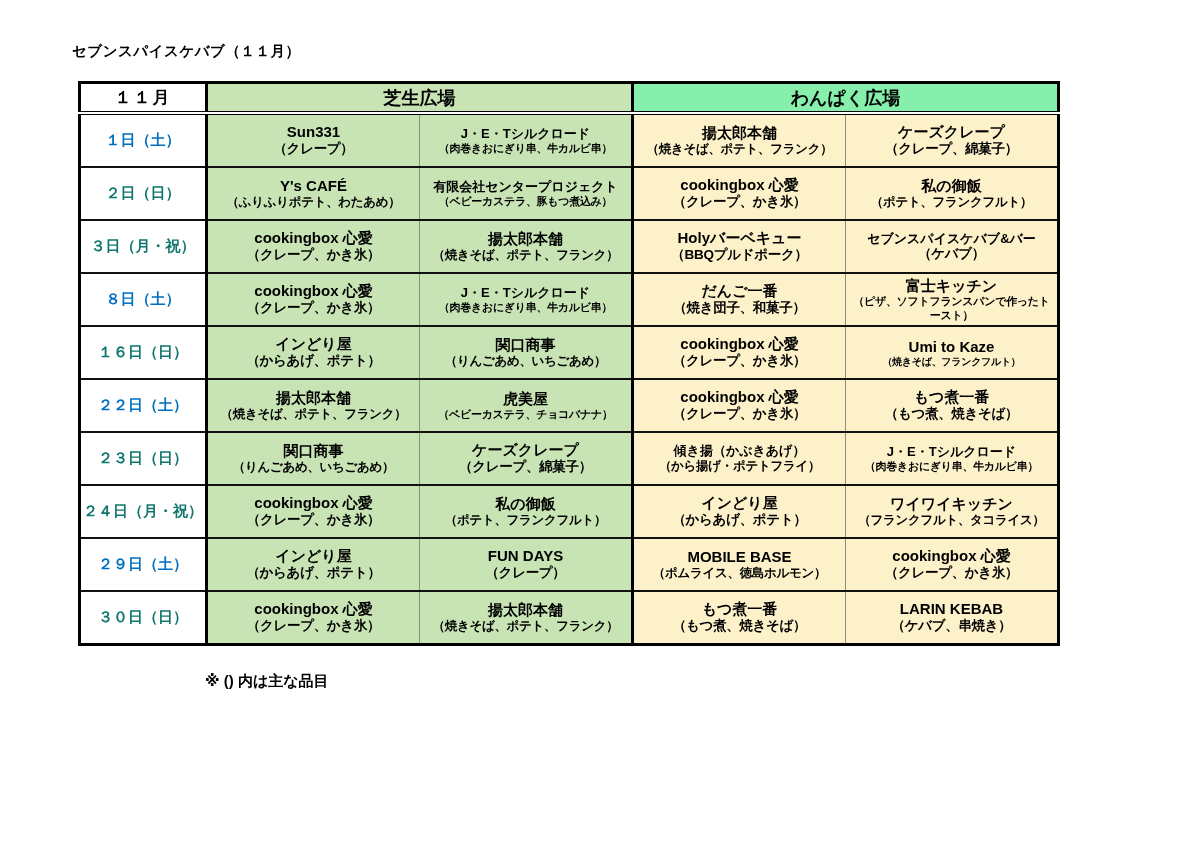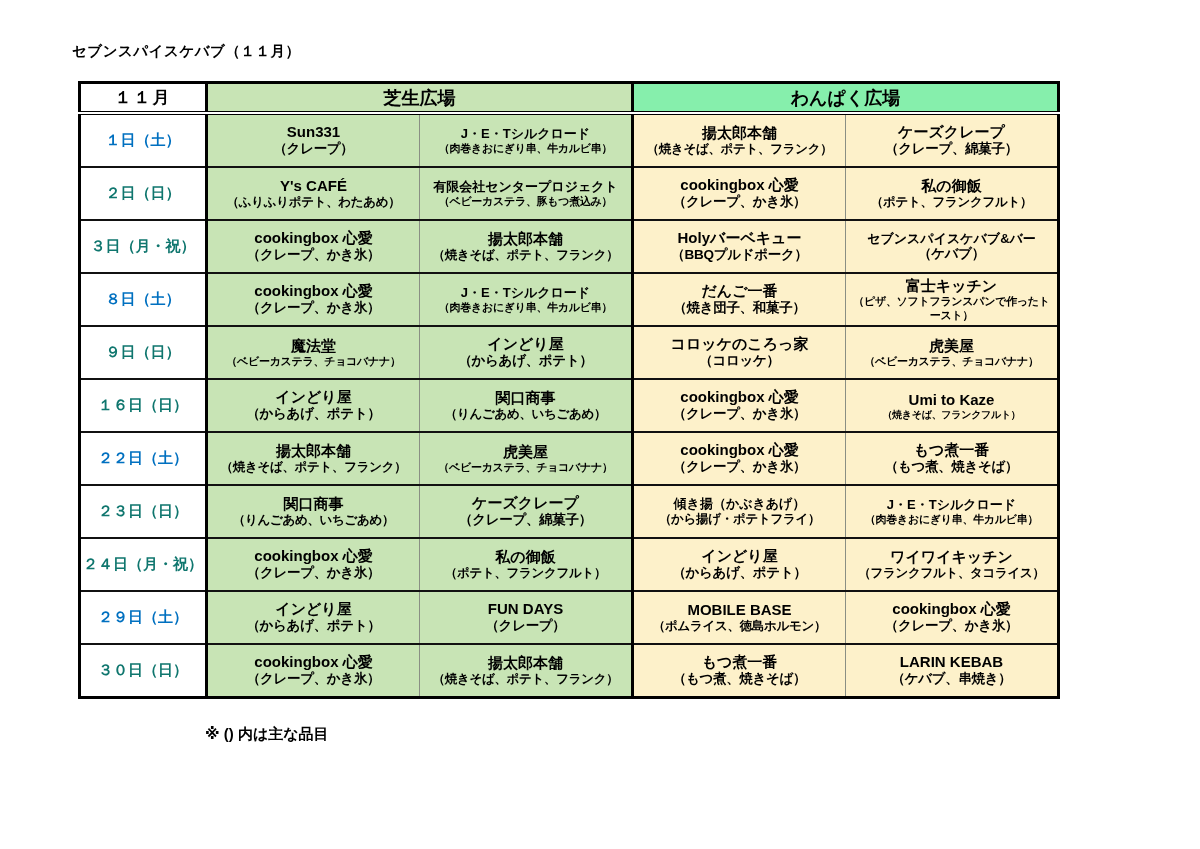--- a/index.html
+++ b/index.html
@@ -171,147 +171,128 @@
           <td class="vendor cream c2">
             <div class="vname" style="font-size: 15px;">だんご一番</div>
             <div class="vitems" style="font-size: 13.5px;">（焼き団子、和菓子）</div>
           </td>
           <td class="vendor cream c3">
             <div class="vname" style="font-size: 15px;">富士キッチン</div>
             <div class="vitems" style="font-size: 11px;">（ピザ、ソフトフランスパンで作ったトースト）</div>
           </td>
         </tr>
         <tr>
-          <td class="date holiday">９日（日）</td>
-          <td class="vendor green c0">
-            <div class="vname" style="font-size: 15px;">魔法堂</div>
-            <div class="vitems" style="font-size: 11px;">（ベビーカステラ、チョコバナナ）</div>
-          </td>
-          <td class="vendor green c1">
+          <td class="date holiday">１６日（日）</td>
+          <td class="vendor green c0">
             <div class="vname" style="font-size: 15px;">インどり屋</div>
             <div class="vitems" style="font-size: 13.5px;">（からあげ、ポテト）</div>
           </td>
-          <td class="vendor cream c2">
-            <div class="vname" style="font-size: 15px;">コロッケのころっ家</div>
-            <div class="vitems" style="font-size: 13.5px;">（コロッケ）</div>
-          </td>
-          <td class="vendor cream c3">
+          <td class="vendor green c1">
+            <div class="vname" style="font-size: 15px;">関口商事</div>
+            <div class="vitems" style="font-size: 12.5px;">（りんごあめ、いちごあめ）</div>
+          </td>
+          <td class="vendor cream c2">
+            <div class="vname" style="font-size: 15px;">cookingbox 心愛</div>
+            <div class="vitems" style="font-size: 13.5px;">（クレープ、かき氷）</div>
+          </td>
+          <td class="vendor cream c3">
+            <div class="vname" style="font-size: 15px;">Umi to Kaze</div>
+            <div class="vitems" style="font-size: 10px;">（焼きそば、フランクフルト）</div>
+          </td>
+        </tr>
+        <tr>
+          <td class="date saturday">２２日（土）</td>
+          <td class="vendor green c0">
+            <div class="vname" style="font-size: 15px;">揚太郎本舗</div>
+            <div class="vitems" style="font-size: 12.5px;">（焼きそば、ポテト、フランク）</div>
+          </td>
+          <td class="vendor green c1">
             <div class="vname" style="font-size: 15px;">虎美屋</div>
             <div class="vitems" style="font-size: 11px;">（ベビーカステラ、チョコバナナ）</div>
           </td>
-        </tr>
-        <tr>
-          <td class="date holiday">１６日（日）</td>
-          <td class="vendor green c0">
+          <td class="vendor cream c2">
+            <div class="vname" style="font-size: 15px;">cookingbox 心愛</div>
+            <div class="vitems" style="font-size: 13.5px;">（クレープ、かき氷）</div>
+          </td>
+          <td class="vendor cream c3">
+            <div class="vname" style="font-size: 15px;">もつ煮一番</div>
+            <div class="vitems" style="font-size: 13.5px;">（もつ煮、焼きそば）</div>
+          </td>
+        </tr>
+        <tr>
+          <td class="date holiday">２３日（日）</td>
+          <td class="vendor green c0">
+            <div class="vname" style="font-size: 15px;">関口商事</div>
+            <div class="vitems" style="font-size: 12.5px;">（りんごあめ、いちごあめ）</div>
+          </td>
+          <td class="vendor green c1">
+            <div class="vname" style="font-size: 15px;">ケーズクレープ</div>
+            <div class="vitems" style="font-size: 13.5px;">（クレープ、綿菓子）</div>
+          </td>
+          <td class="vendor cream c2">
+            <div class="vname" style="font-size: 13px;">傾き揚（かぶきあげ）</div>
+            <div class="vitems" style="font-size: 12.5px;">（から揚げ・ポテトフライ）</div>
+          </td>
+          <td class="vendor cream c3">
+            <div class="vname" style="font-size: 13px;">J・E・Tシルクロード</div>
+            <div class="vitems" style="font-size: 11px;">（肉巻きおにぎり串、牛カルビ串）</div>
+          </td>
+        </tr>
+        <tr>
+          <td class="date holiday">２４日（月・祝）</td>
+          <td class="vendor green c0">
+            <div class="vname" style="font-size: 15px;">cookingbox 心愛</div>
+            <div class="vitems" style="font-size: 13.5px;">（クレープ、かき氷）</div>
+          </td>
+          <td class="vendor green c1">
+            <div class="vname" style="font-size: 15px;">私の御飯</div>
+            <div class="vitems" style="font-size: 12.5px;">（ポテト、フランクフルト）</div>
+          </td>
+          <td class="vendor cream c2">
             <div class="vname" style="font-size: 15px;">インどり屋</div>
             <div class="vitems" style="font-size: 13.5px;">（からあげ、ポテト）</div>
           </td>
-          <td class="vendor green c1">
-            <div class="vname" style="font-size: 15px;">関口商事</div>
-            <div class="vitems" style="font-size: 12.5px;">（りんごあめ、いちごあめ）</div>
-          </td>
-          <td class="vendor cream c2">
-            <div class="vname" style="font-size: 15px;">cookingbox 心愛</div>
-            <div class="vitems" style="font-size: 13.5px;">（クレープ、かき氷）</div>
-          </td>
-          <td class="vendor cream c3">
-            <div class="vname" style="font-size: 15px;">Umi to Kaze</div>
-            <div class="vitems" style="font-size: 10px;">（焼きそば、フランクフルト）</div>
-          </td>
-        </tr>
-        <tr>
-          <td class="date saturday">２２日（土）</td>
-          <td class="vendor green c0">
+          <td class="vendor cream c3">
+            <div class="vname" style="font-size: 15px;">ワイワイキッチン</div>
+            <div class="vitems" style="font-size: 12.5px;">（フランクフルト、タコライス）</div>
+          </td>
+        </tr>
+        <tr>
+          <td class="date saturday">２９日（土）</td>
+          <td class="vendor green c0">
+            <div class="vname" style="font-size: 15px;">インどり屋</div>
+            <div class="vitems" style="font-size: 13.5px;">（からあげ、ポテト）</div>
+          </td>
+          <td class="vendor green c1">
+            <div class="vname" style="font-size: 15px;">FUN DAYS</div>
+            <div class="vitems" style="font-size: 13.5px;">（クレープ）</div>
+          </td>
+          <td class="vendor cream c2">
+            <div class="vname" style="font-size: 15px;">MOBILE BASE</div>
+            <div class="vitems" style="font-size: 12.5px;">（ポムライス、徳島ホルモン）</div>
+          </td>
+          <td class="vendor cream c3">
+            <div class="vname" style="font-size: 15px;">cookingbox 心愛</div>
+            <div class="vitems" style="font-size: 13.5px;">（クレープ、かき氷）</div>
+          </td>
+        </tr>
+        <tr>
+          <td class="date holiday">３０日（日）</td>
+          <td class="vendor green c0">
+            <div class="vname" style="font-size: 15px;">cookingbox 心愛</div>
+            <div class="vitems" style="font-size: 13.5px;">（クレープ、かき氷）</div>
+          </td>
+          <td class="vendor green c1">
             <div class="vname" style="font-size: 15px;">揚太郎本舗</div>
             <div class="vitems" style="font-size: 12.5px;">（焼きそば、ポテト、フランク）</div>
           </td>
-          <td class="vendor green c1">
-            <div class="vname" style="font-size: 15px;">虎美屋</div>
-            <div class="vitems" style="font-size: 11px;">（ベビーカステラ、チョコバナナ）</div>
-          </td>
-          <td class="vendor cream c2">
-            <div class="vname" style="font-size: 15px;">cookingbox 心愛</div>
-            <div class="vitems" style="font-size: 13.5px;">（クレープ、かき氷）</div>
-          </td>
-          <td class="vendor cream c3">
+          <td class="vendor cream c2">
             <div class="vname" style="font-size: 15px;">もつ煮一番</div>
             <div class="vitems" style="font-size: 13.5px;">（もつ煮、焼きそば）</div>
           </td>
-        </tr>
-        <tr>
-          <td class="date holiday">２３日（日）</td>
-          <td class="vendor green c0">
-            <div class="vname" style="font-size: 15px;">関口商事</div>
-            <div class="vitems" style="font-size: 12.5px;">（りんごあめ、いちごあめ）</div>
-          </td>
-          <td class="vendor green c1">
-            <div class="vname" style="font-size: 15px;">ケーズクレープ</div>
-            <div class="vitems" style="font-size: 13.5px;">（クレープ、綿菓子）</div>
-          </td>
-          <td class="vendor cream c2">
-            <div class="vname" style="font-size: 13px;">傾き揚（かぶきあげ）</div>
-            <div class="vitems" style="font-size: 12.5px;">（から揚げ・ポテトフライ）</div>
-          </td>
-          <td class="vendor cream c3">
-            <div class="vname" style="font-size: 13px;">J・E・Tシルクロード</div>
-            <div class="vitems" style="font-size: 11px;">（肉巻きおにぎり串、牛カルビ串）</div>
-          </td>
-        </tr>
-        <tr>
-          <td class="date holiday">２４日（月・祝）</td>
-          <td class="vendor green c0">
-            <div class="vname" style="font-size: 15px;">cookingbox 心愛</div>
-            <div class="vitems" style="font-size: 13.5px;">（クレープ、かき氷）</div>
-          </td>
-          <td class="vendor green c1">
-            <div class="vname" style="font-size: 15px;">私の御飯</div>
-            <div class="vitems" style="font-size: 12.5px;">（ポテト、フランクフルト）</div>
-          </td>
-          <td class="vendor cream c2">
-            <div class="vname" style="font-size: 15px;">インどり屋</div>
-            <div class="vitems" style="font-size: 13.5px;">（からあげ、ポテト）</div>
-          </td>
-          <td class="vendor cream c3">
-            <div class="vname" style="font-size: 15px;">ワイワイキッチン</div>
-            <div class="vitems" style="font-size: 12.5px;">（フランクフルト、タコライス）</div>
-          </td>
-        </tr>
-        <tr>
-          <td class="date saturday">２９日（土）</td>
-          <td class="vendor green c0">
-            <div class="vname" style="font-size: 15px;">インどり屋</div>
-            <div class="vitems" style="font-size: 13.5px;">（からあげ、ポテト）</div>
-          </td>
-          <td class="vendor green c1">
-            <div class="vname" style="font-size: 15px;">FUN DAYS</div>
-            <div class="vitems" style="font-size: 13.5px;">（クレープ）</div>
-          </td>
-          <td class="vendor cream c2">
-            <div class="vname" style="font-size: 15px;">MOBILE BASE</div>
-            <div class="vitems" style="font-size: 12.5px;">（ポムライス、徳島ホルモン）</div>
-          </td>
-          <td class="vendor cream c3">
-            <div class="vname" style="font-size: 15px;">cookingbox 心愛</div>
-            <div class="vitems" style="font-size: 13.5px;">（クレープ、かき氷）</div>
-          </td>
-        </tr>
-        <tr>
-          <td class="date holiday">３０日（日）</td>
-          <td class="vendor green c0">
-            <div class="vname" style="font-size: 15px;">cookingbox 心愛</div>
-            <div class="vitems" style="font-size: 13.5px;">（クレープ、かき氷）</div>
-          </td>
-          <td class="vendor green c1">
-            <div class="vname" style="font-size: 15px;">揚太郎本舗</div>
-            <div class="vitems" style="font-size: 12.5px;">（焼きそば、ポテト、フランク）</div>
-          </td>
-          <td class="vendor cream c2">
-            <div class="vname" style="font-size: 15px;">もつ煮一番</div>
-            <div class="vitems" style="font-size: 13.5px;">（もつ煮、焼きそば）</div>
-          </td>
           <td class="vendor cream c3">
             <div class="vname" style="font-size: 15px;">LARIN KEBAB</div>
             <div class="vitems" style="font-size: 13.5px;">（ケバブ、串焼き）</div>
           </td>
         </tr>
       </tbody>
   </table>
 
   <div class="footnote">※ () 内は主な品目</div>
 

